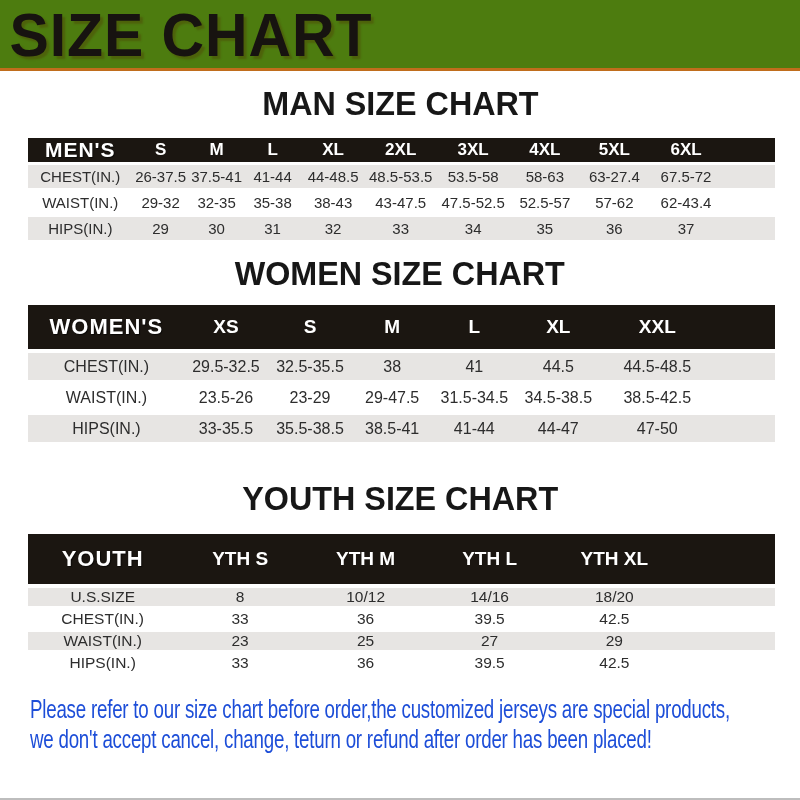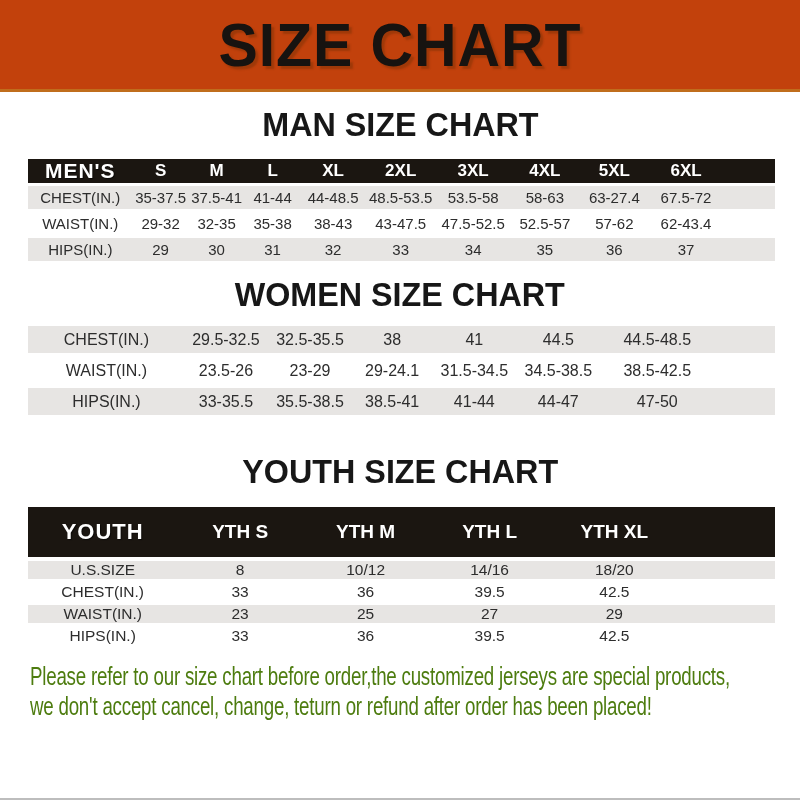--- a/index.html
+++ b/index.html
@@ -7,24 +7,24 @@
   body {
     width: 800px; height: 800px;
     background: #ffffff;
     font-family: "Liberation Sans", sans-serif;
     position: relative;
     overflow: hidden;
     border-bottom: 2px solid #bdbdbd;
   }
   
   .banner {
-    height: 92px;
-    background: #c2410c;
+    height: 71px;
+    background: #4d7c0f;
     border-bottom: 3px solid #c06d1c;
-    display: flex; align-items: center; justify-content: center;
+    display: flex; align-items: center; justify-content: flex-start;
   }
   .banner-text {
     display: inline-block;
     font-size: 62px; font-weight: 800; color: #171310;
     letter-spacing: 1px;
     transform: scaleX(0.95);
     text-shadow: 3px 3px 2px rgba(80,40,0,0.30);
     white-space: nowrap;
   }
   
@@ -60,21 +60,21 @@
   .women-table tr.bar th { height: 44px; font-size: 19px; font-weight: 600; }
   .women-table tr.bar .tbl-label { font-size: 22px; }
   .women-table td { height: 27px; font-size: 16px; }
 
   .youth-table { margin-top: 12px; border-spacing: 0 4px; }
   .youth-table tr.bar th { height: 50px; font-size: 19px; font-weight: 600; }
   .youth-table tr.bar .tbl-label { font-size: 22px; }
   .youth-table td { height: 18px; font-size: 15.5px; }
 
   
-  .disclaimer { margin: 12px 0 0 30px; color: #4d7c0f; }
+  .disclaimer { margin: 18px 0 0 30px; color: #1d4ed8; }
   .disclaimer .line {
     display: block;
     font-size: 26px; font-weight: 500;
     line-height: 30px;
     transform: scaleX(0.72);
     transform-origin: 0 50%;
     white-space: nowrap;
     letter-spacing: -0.3px;
   }
 </style>
@@ -112,21 +112,21 @@
     <th>XL</th>
     <th>2XL</th>
     <th>3XL</th>
     <th>4XL</th>
     <th>5XL</th>
     <th>6XL</th>
     <th></th>
   </tr>
   <tr class="gray">
     <td>CHEST(IN.)</td>
-    <td>35-37.5</td>
+    <td>26-37.5</td>
     <td>37.5-41</td>
     <td>41-44</td>
     <td>44-48.5</td>
     <td>48.5-53.5</td>
     <td>53.5-58</td>
     <td>58-63</td>
     <td>63-27.4</td>
     <td>67.5-72</td>
     <td></td>
   </tr>
@@ -168,35 +168,45 @@
     <col style="width:21%">
       <col style="width:11%">
       <col style="width:11.5%">
       <col style="width:10.5%">
     <col style="width:11.5%">
       <col style="width:11%">
       <col style="width:15.5%">
       <col style="width:8%">
   </colgroup>
   <tbody>
+      <tr class="bar">
+    <th class="tbl-label">WOMEN'S</th>
+    <th>XS</th>
+    <th>S</th>
+    <th>M</th>
+    <th>L</th>
+    <th>XL</th>
+    <th>XXL</th>
+    <th></th>
+  </tr>
   <tr class="gray">
     <td>CHEST(IN.)</td>
     <td>29.5-32.5</td>
     <td>32.5-35.5</td>
     <td>38</td>
     <td>41</td>
     <td>44.5</td>
     <td>44.5-48.5</td>
     <td></td>
   </tr>
   <tr class="white">
     <td>WAIST(IN.)</td>
     <td>23.5-26</td>
     <td>23-29</td>
-    <td>29-24.1</td>
+    <td>29-47.5</td>
     <td>31.5-34.5</td>
     <td>34.5-38.5</td>
     <td>38.5-42.5</td>
     <td></td>
   </tr>
   <tr class="gray">
     <td>HIPS(IN.)</td>
     <td>33-35.5</td>
     <td>35.5-38.5</td>
     <td>38.5-41</td>

